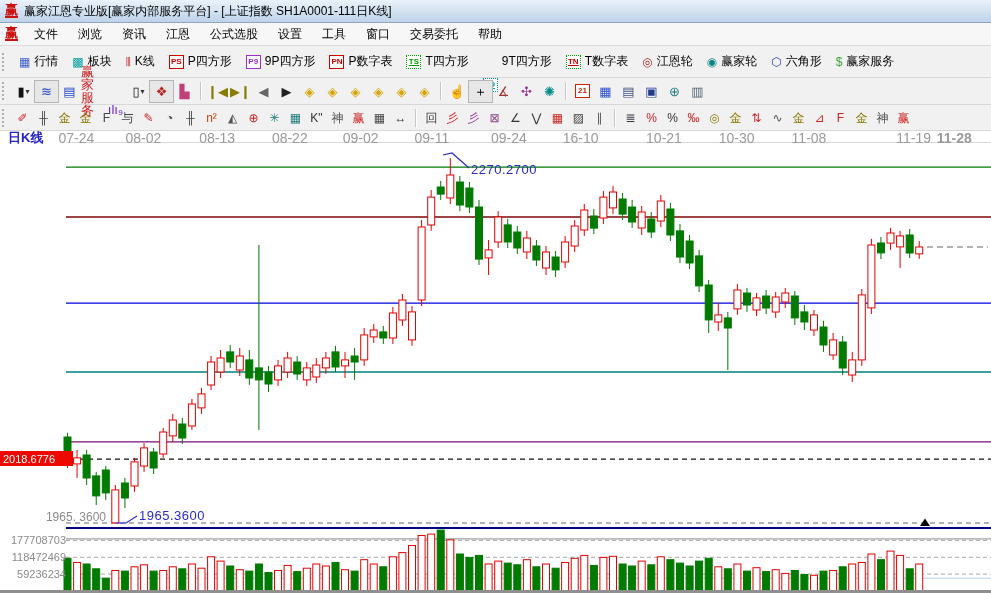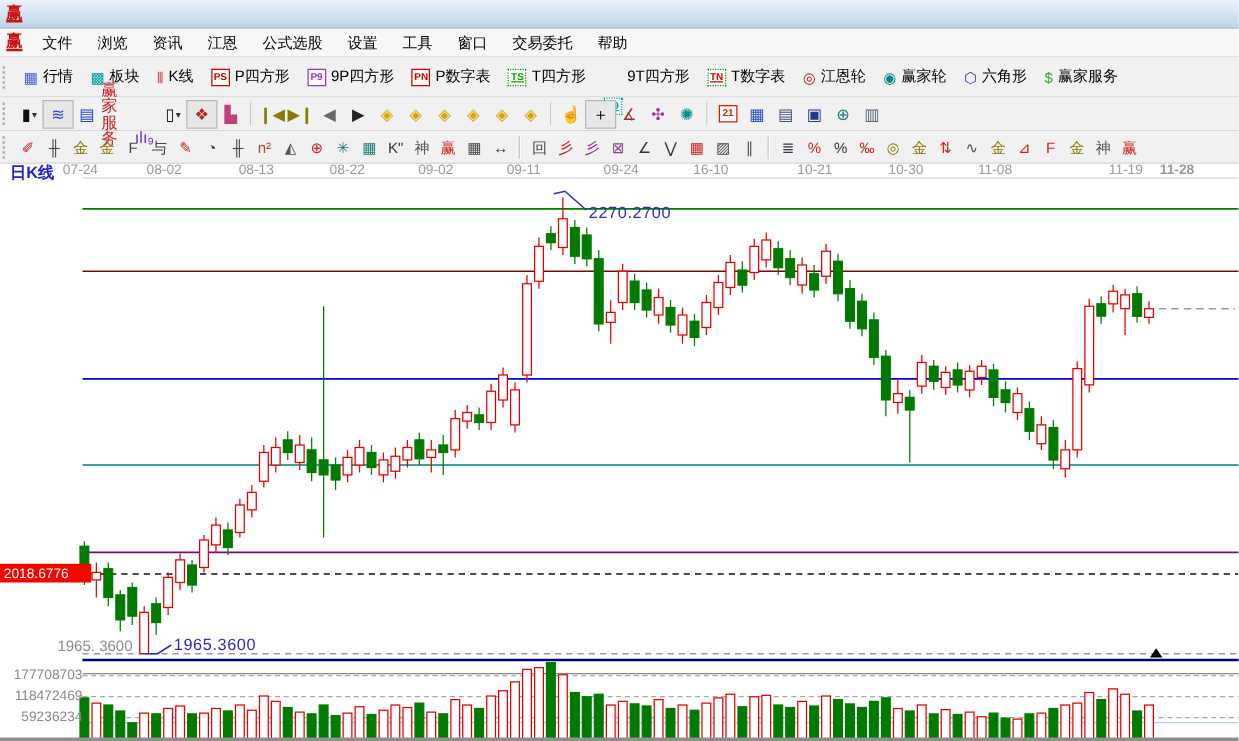--- a/index.html
+++ b/index.html
@@ -22,38 +22,39 @@
   .tb2-item{width:23px;height:21px;display:inline-flex;align-items:center;justify-content:center;font-size:13px;cursor:default;}
   .tb3-item{width:21px;height:19px;display:inline-flex;align-items:center;justify-content:center;font-size:12px;cursor:default;}
   .pressed{background:#e7e7e7;outline:1px solid #b5b5b5;}
   .glyph{line-height:1;}
   .caret{font-size:8px;color:#333;margin-left:1px;}
   .badge{font-size:8px;font-weight:bold;border:1px solid;height:12px;min-width:13px;display:inline-flex;
          align-items:center;justify-content:center;line-height:1;background:#fff;}
   .badge.dotted{border-style:dotted;text-decoration:underline;}
   
   #pane-label{position:absolute;left:8px;top:129px;font-size:13px;font-weight:bold;color:#2222cc;z-index:6;}
-  .date-label{position:absolute;top:130px;width:44px;text-align:left;font-size:11px;color:#9a9a9a;z-index:6;}
+  .date-label{position:absolute;top:130px;width:44px;text-align:right;font-size:14px;color:#9a9a9a;z-index:6;}
   #date-underline{position:absolute;top:142px;left:66px;right:0;height:1px;background:#d8d8d8;z-index:2;}
   #red-price-box{position:absolute;left:0;top:451px;width:70px;height:15px;background:#ee0800;color:#fff;
                  font-size:11px;display:flex;align-items:center;padding-left:3px;z-index:6;}
   #axis-low-label{position:absolute;left:28px;top:510px;width:78px;text-align:right;font-size:12px;color:#8a8a8a;z-index:6;}
   #ann-peak{position:absolute;left:471px;top:162px;font-size:13px;color:#2a2ad0;letter-spacing:.5px;z-index:6;}
   #ann-low{position:absolute;left:139px;top:508px;font-size:13px;color:#2a2ad0;letter-spacing:.5px;z-index:6;}
   .vol-label{position:absolute;left:2px;width:64px;text-align:right;font-size:11px;color:#8a8a8a;z-index:6;}
   #nav-sep{position:absolute;left:66px;right:0;top:527px;height:2px;background:#000080;z-index:4;}
   #btm-strip{position:absolute;left:0;right:0;top:590px;height:3px;background:#8f8f8f;z-index:4;}
   #overlay{position:absolute;left:0;top:0;z-index:3;pointer-events:none;}
   #chart-hit{position:absolute;left:0;top:128px;right:0;bottom:0;z-index:1;}
 </style>
 </head>
 <body>
 
 <div id="titlebar">
   <span class="logo">赢</span>
+  <span>赢家江恩专业版[赢家内部服务平台] - [上证指数 SH1A0001-111日K线]</span>
 </div>
 
 <div id="menubar">
   <span class="logo" style="margin-right:6px">赢</span>
 
 <span class="menu-item">文件</span>
     <span class="menu-item">浏览</span>
     <span class="menu-item">资讯</span>
     <span class="menu-item">江恩</span>
     <span class="menu-item">公式选股</span>

